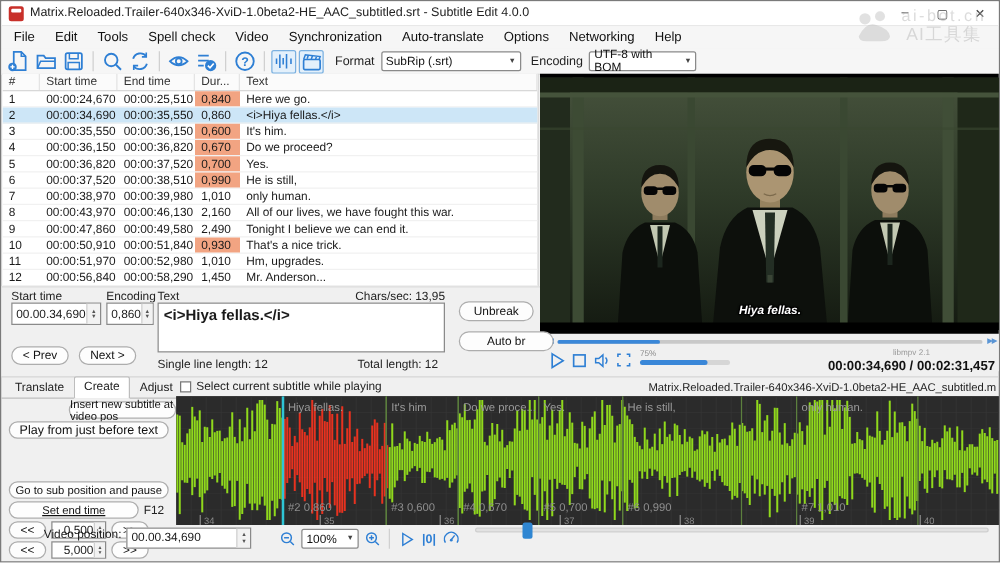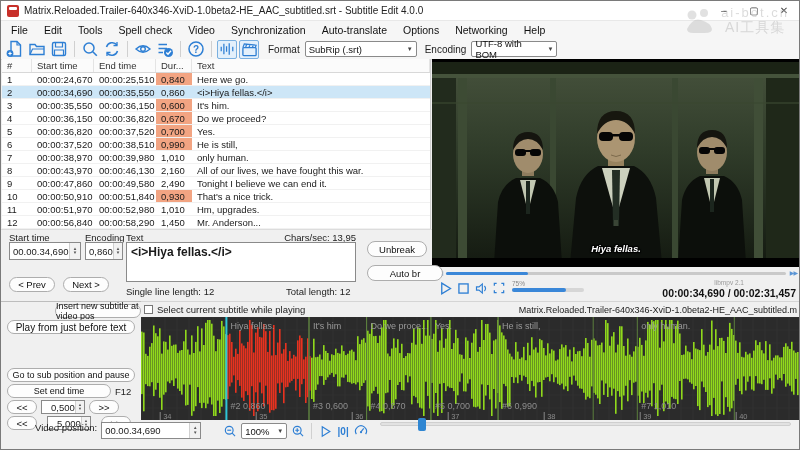--- a/index.html
+++ b/index.html
@@ -441,46 +441,51 @@
 
     <div class="btn ebtn" style="left:8px;top:47px;width:46px;height:15px">&lt; Prev</div>
     <div class="btn ebtn" style="left:62px;top:47px;width:46px;height:15px">Next &gt;</div>
     <span class="lbl" style="left:125px;top:56px">Single line length: 12</span>
     <span class="lbl" style="left:285px;top:56px">Total length: 12</span>
   </div>
 
   <div class="bottom-sep"></div>
 
   <div class="left-panel">
+    <div class="tabs" id="lp-tabs">
+        <div class="tab">Translate</div>
+        <div class="tab active">Create</div>
+        <div class="tab">Adjust</div>
+      </div>
     <div class="tab-line"></div>
     <div id="lp-buttons">
         <div class="lp-row">
           <div class="btn" style="height: 14px; width: 128px; font-size: 9px; margin-left: 48px;">Insert new subtitle at video pos</div>
         </div>
         <div class="lp-row">
           <div class="btn" style="height: 14px; width: 128px; font-size: 10px;">Play from just before text</div>
         </div>
         <div class="lp-row">
           <div class="btn" style="height: 14px; width: 128px; font-size: 9px; margin-top: 32px;">Go to sub position and pause</div>
         </div>
         <div class="lp-row">
-          <div class="btn" style="height: 14px; width: 104px; font-size: 9px;">Set end time</div>
+          <div class="btn" style="height: 14px; width: 104px; font-size: 9px; text-decoration: underline;">Set end time</div>
           <span class="hk">F12</span>
         </div>
         <div class="lp-row">
           <div class="btn" style="width: 30px; height: 14px;">&lt;&lt;</div>
           <div class="sstep" style="margin: 0px 4px;">
             <span>0,500</span>
             <span style="margin-left:auto;display:flex;flex-direction:column;align-items:center;justify-content:center;width:10px;height:100%;border-left:1px solid #d0d0d0;background:#f2f2f2;font-size:4px;line-height:4px;color:#555">▲<br>▼</span>
           </div>
           <div class="btn" style="width: 30px; height: 14px;">&gt;&gt;</div>
         </div>
         <div class="lp-row">
           <div class="btn" style="width: 30px; height: 14px;">&lt;&lt;</div>
-          <div class="sstep" style="margin: 0px 10px;">
+          <div class="sstep" style="margin: 0px 4px;">
             <span>5,000</span>
             <span style="margin-left:auto;display:flex;flex-direction:column;align-items:center;justify-content:center;width:10px;height:100%;border-left:1px solid #d0d0d0;background:#f2f2f2;font-size:4px;line-height:4px;color:#555">▲<br>▼</span>
           </div>
           <div class="btn" style="width: 30px; height: 14px;">&gt;&gt;</div>
         </div>
       </div>
   </div>
 
   <div class="ck-row">
     <div class="ckbox"></div>

